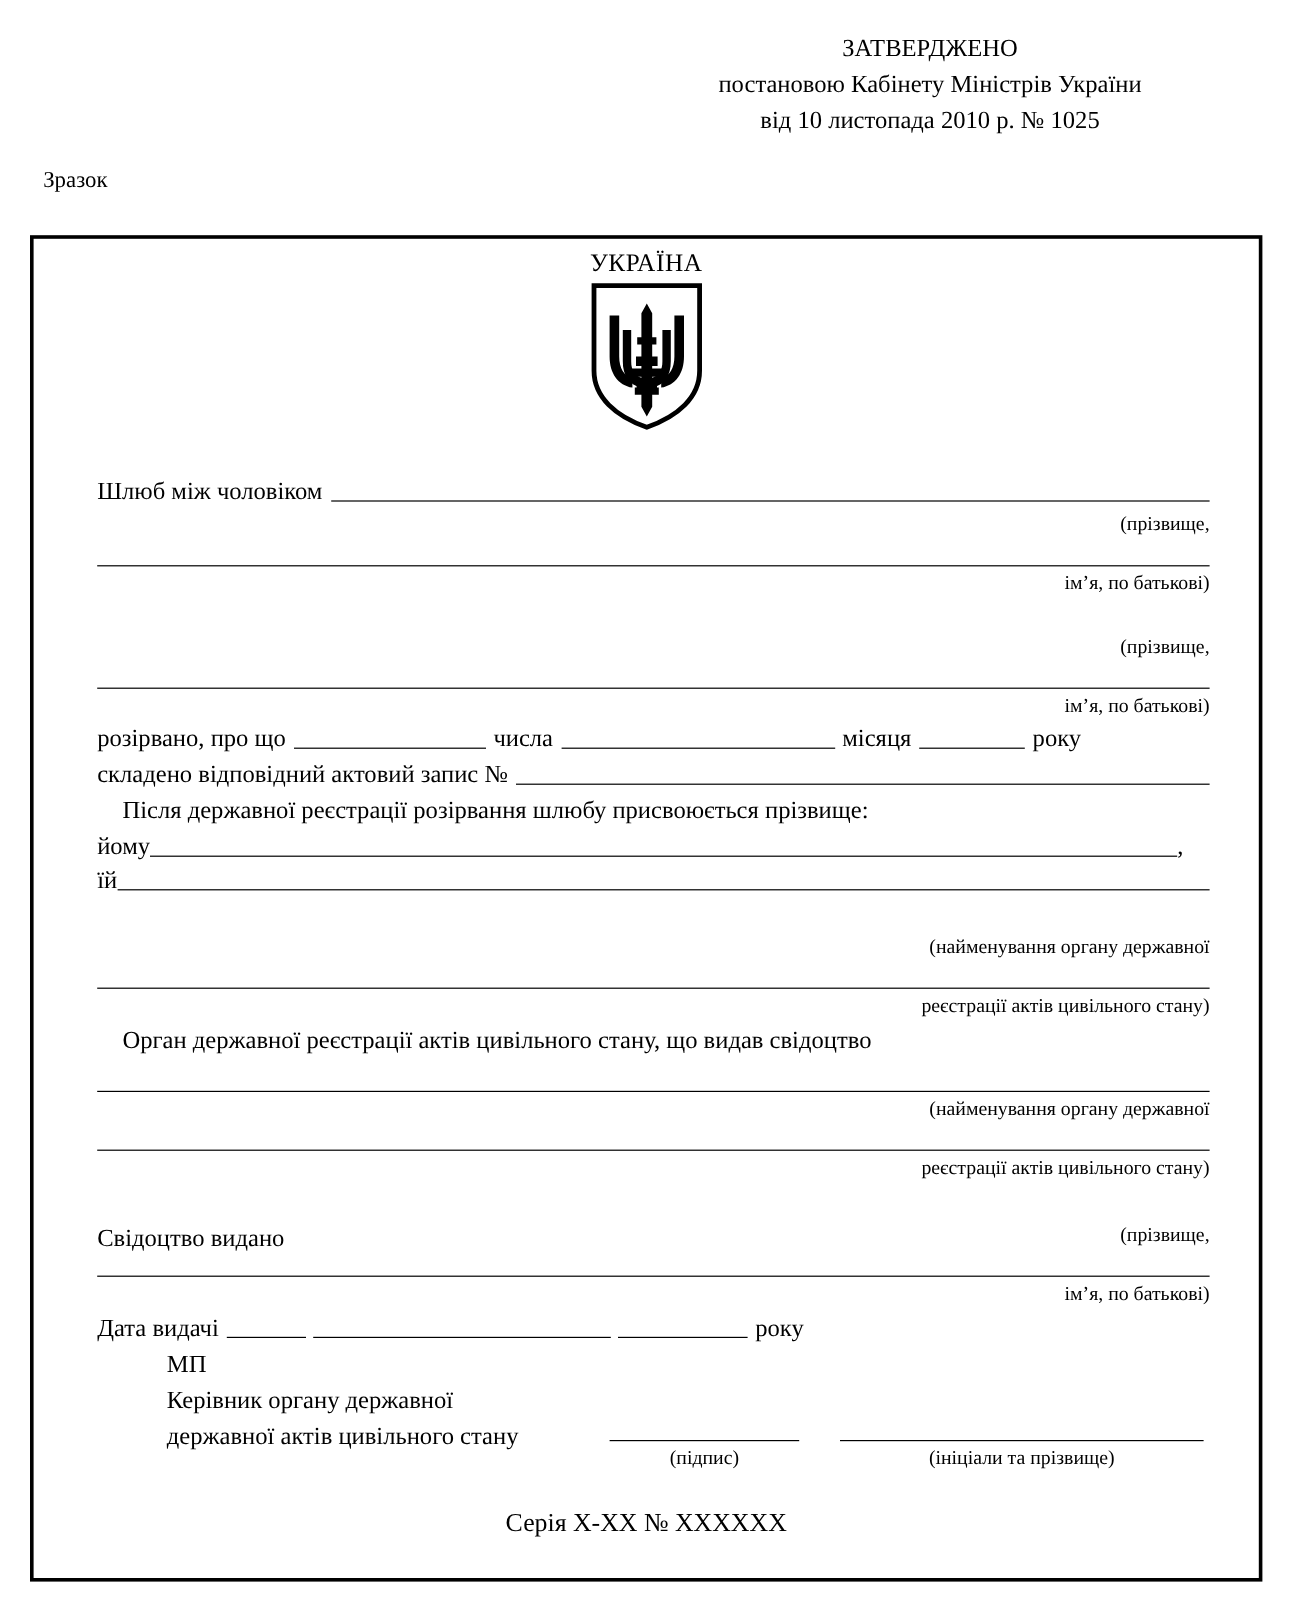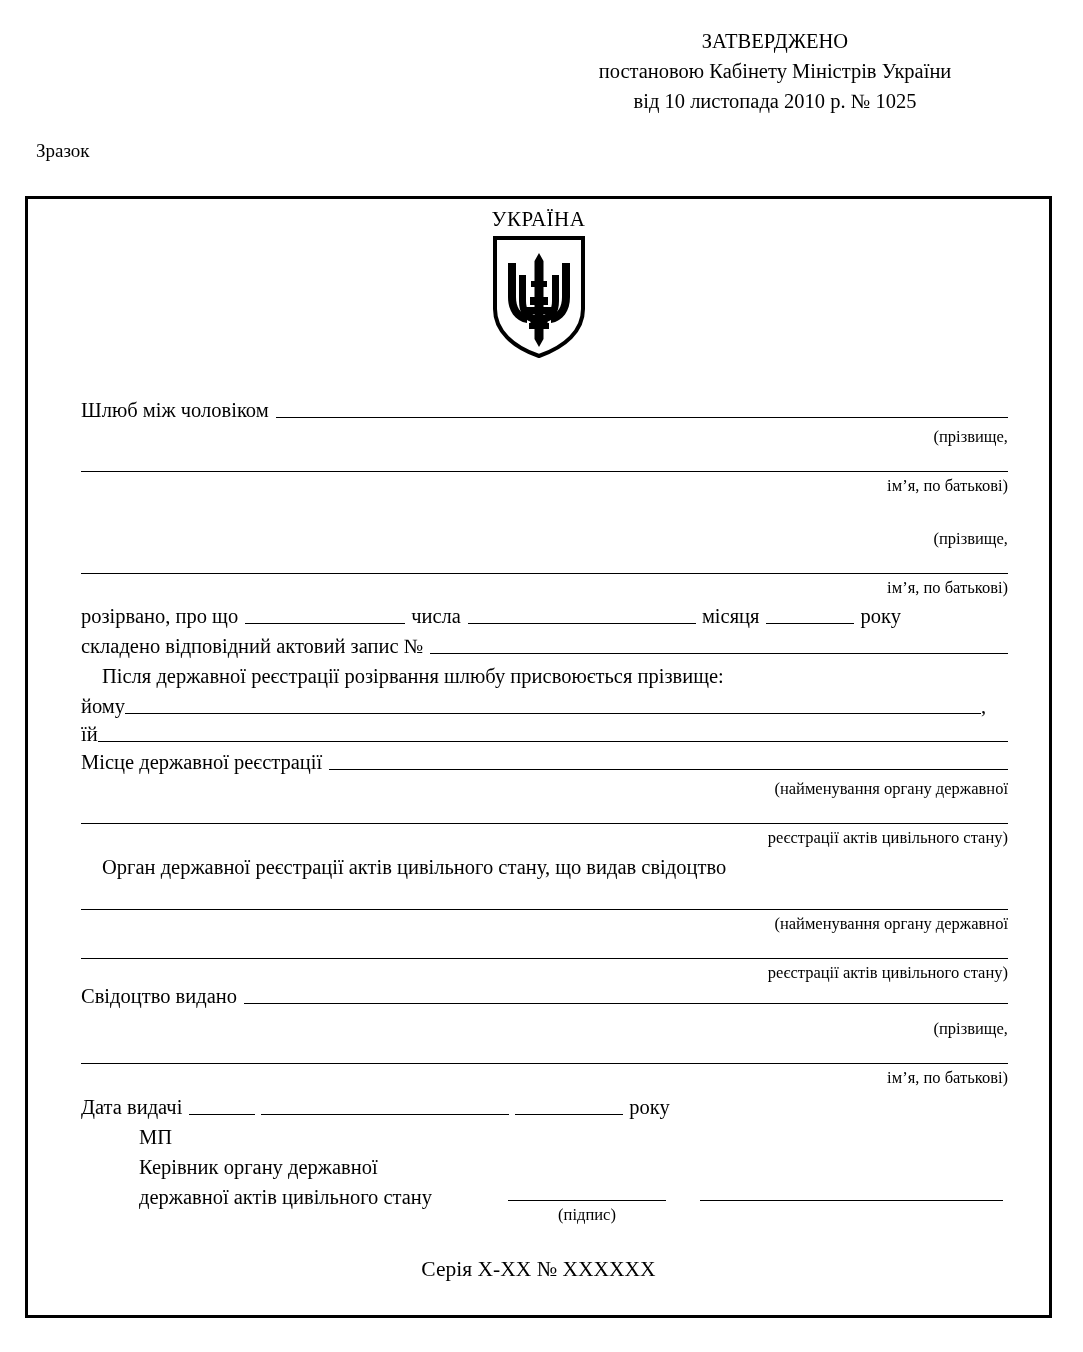--- a/index.html
+++ b/index.html
@@ -247,38 +247,34 @@
       <span class="lbl">йому</span>
       <span class="fill nogap"></span>
     </div>
     <span class="comma-end" style="top:496px; left:953px;">,</span>
 
     <div class="row" style="top:524px;">
       <span class="lbl">їй</span>
       <span class="fill nogap"></span>
     </div>
 
-    <div class="row" style="top:552px;">
-      <span class="lbl">Місце державної реєстрації</span>
-      <span class="fill"></span>
-    </div>
     <div class="caption" style="top:580px;">(найменування органу державної</div>
 
     <div class="rule" style="top:624px;"></div>
     <div class="caption" style="top:629px;">реєстрації актів цивільного стану)</div>
 
     <div class="textline" style="top:657px;">Орган державної реєстрації актів цивільного стану, що видав свідоцтво</div>
 
     <div class="rule" style="top:710px;"></div>
     <div class="caption" style="top:715px;">(найменування органу державної</div>
 
     <div class="rule" style="top:759px;"></div>
     <div class="caption" style="top:764px;">реєстрації актів цивільного стану)</div>
 
-    <div class="row" style="top:786px;">
+    <div class="row" style="top:822px;flex-direction:column;">
       <span class="lbl">Свідоцтво видано</span>
       <span class="fill"></span>
     </div>
     <div class="caption" style="top:820px;">(прізвище,</div>
 
     <div class="rule" style="top:864px;"></div>
     <div class="caption" style="top:869px;">ім’я, по батькові)</div>
 
     <div class="row" style="top:897px; width:700px;">
       <span class="lbl">Дата видачі</span>
@@ -289,17 +285,18 @@
     </div>
 
     <div class="textline" style="top:927px; left:90px;">МП</div>
     <div class="textline" style="top:957px; left:90px;">Керівник органу державної</div>
     <div class="textline" style="top:987px; left:90px;">державної актів цивільного стану</div>
 
     <div class="sig-rule" style="top:1001px; left:480px; width:158px;"></div>
     <div class="sig-caption" style="top:1006px; left:480px; width:158px;">(підпис)</div>
 
     <div class="sig-rule" style="top:1001px; left:672px; width:303px;"></div>
+    <div class="sig-caption" style="top:1006px; left:672px; width:303px;">(ініціали та прізвище)</div>
 
     <div class="series" style="top:1058px;">Серія Х-ХХ № ХХХХХХ</div>
 
   </div>
 </div>
 
 </body></html>

